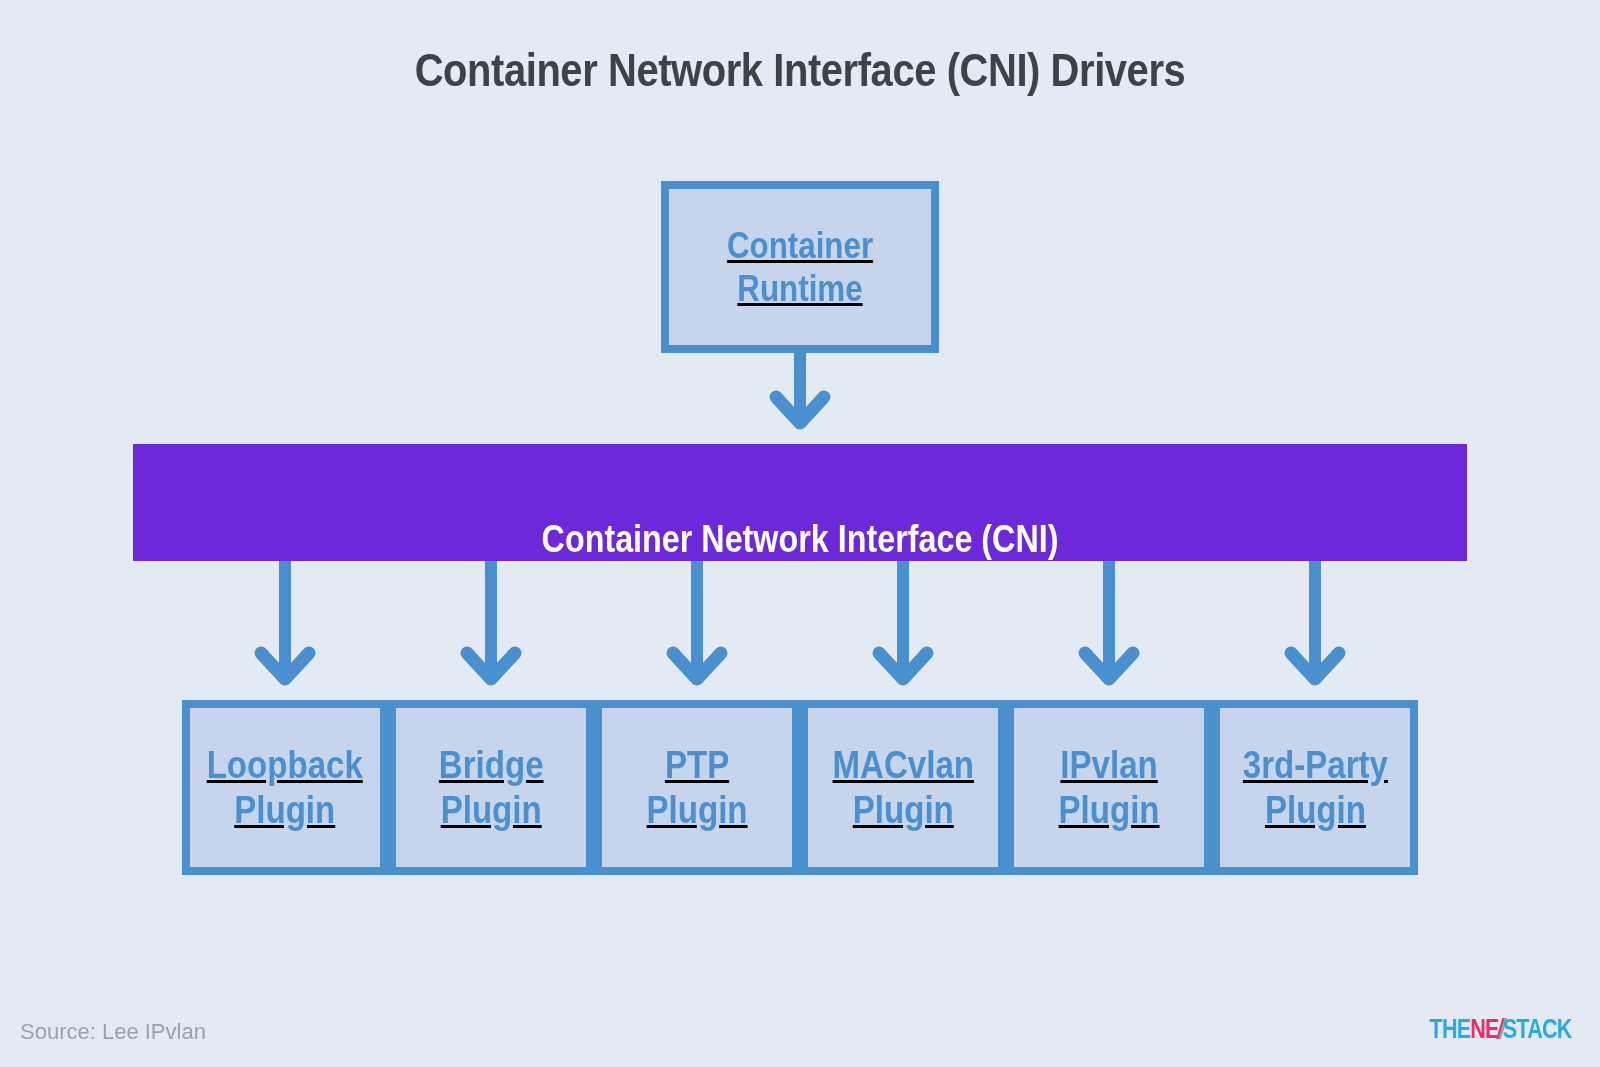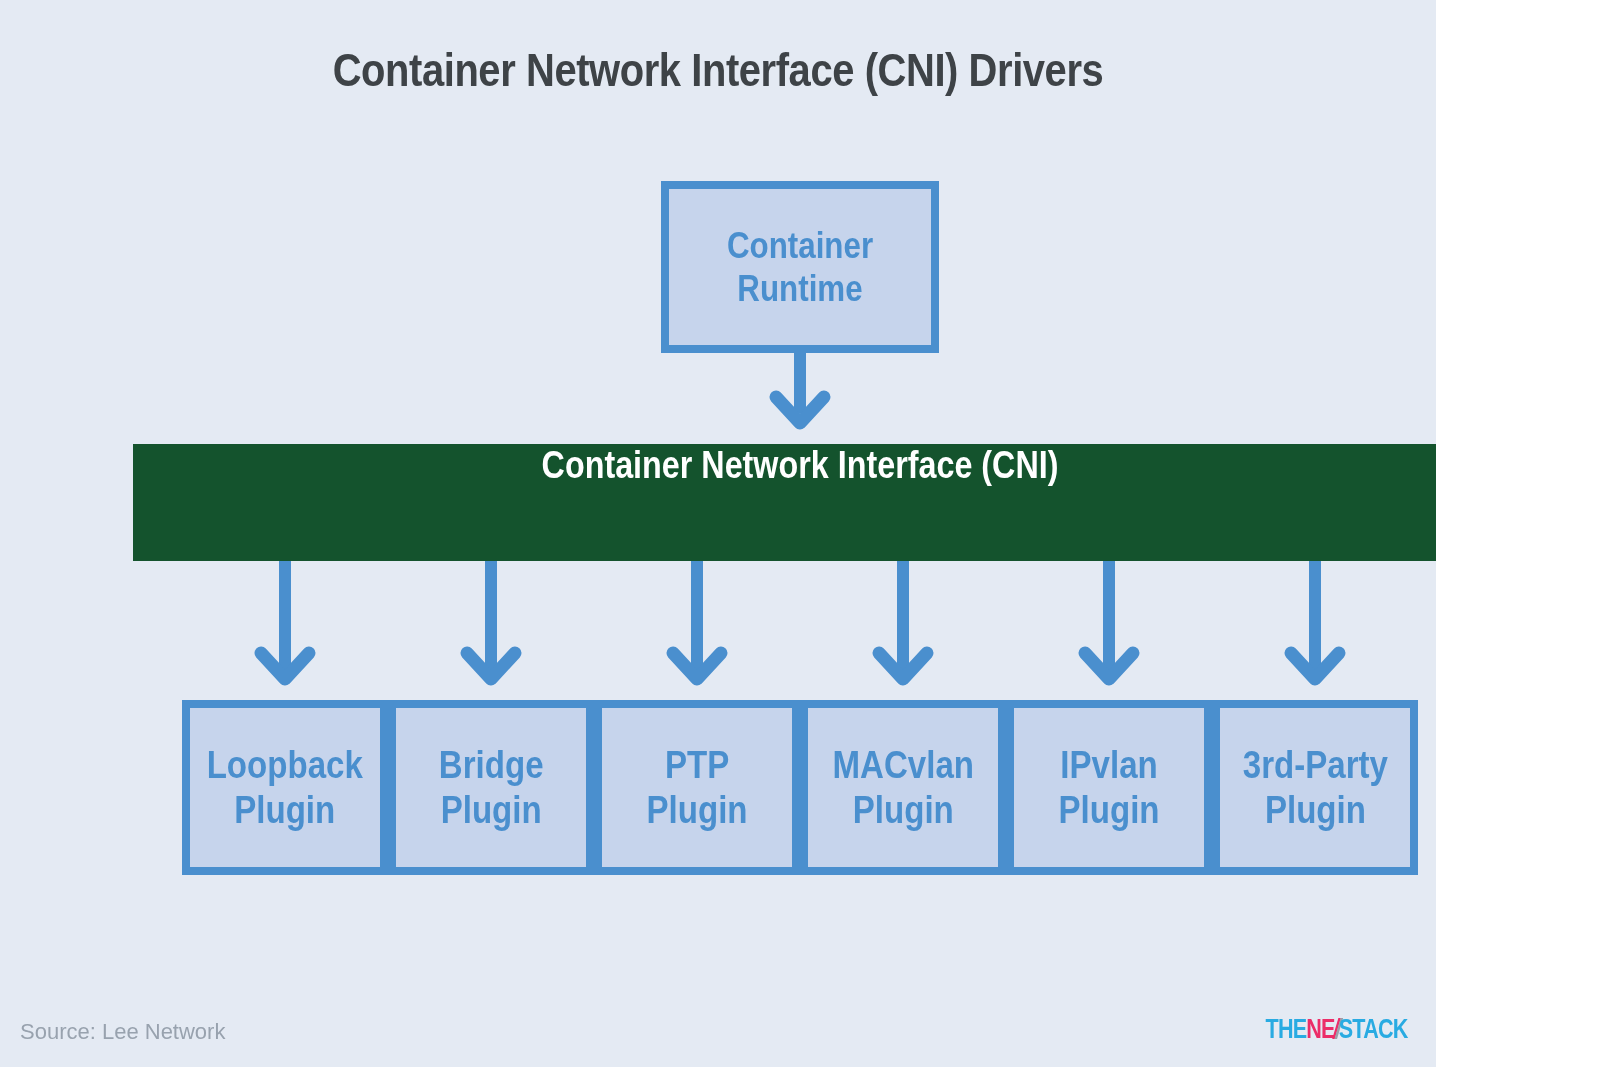--- a/index.html
+++ b/index.html
@@ -1,18 +1,18 @@
 <!DOCTYPE html>
 <html><head>
 <meta charset="utf-8">
 <style>
   html,body { margin:0; padding:0; }
   .canvas {
     position: relative;
-    width: 1436px;
+    width: 1600px;
     height: 1067px;
     background: #e4eaf3;
     font-family: "Liberation Sans", sans-serif;
     overflow: hidden;
   }
 
   
   .title {
     position: absolute;
     top: 42px; left: 0; right: 0;
@@ -26,20 +26,21 @@
   }
 
   
   .node {
     box-sizing: border-box;
     background: #c6d4ec;
     border: 8px solid #4a8fce;
     display: flex;
     align-items: center;
     justify-content: center;
+    text-decoration: underline;
   }
   .node-label {
     text-align: center;
     font-weight: 700;
     color: #4a8fce;
     transform: scaleX(0.87);
   }
 
   
   .root-node {
@@ -59,23 +60,23 @@
   }
   .arrow line { stroke-width: 12; stroke-linecap: butt; }
   .arrow polyline { stroke-width: 13; }
   .arrow-root { position: absolute; left: 768px; top: 353px; }
 
   
   .cni-bar {
     position: absolute;
     left: 133px; top: 444px;
     width: 1334px; height: 117px;
-    background: #14532d;
-    display: flex;
-    align-items: flex-start;
+    background: #6d28d9;
+    display: flex;
+    align-items: flex-end;
     justify-content: center;
   }
   .bar-label {
     color: #ffffff;
     font-size: 38px;
     font-weight: 700;
     transform: scaleX(0.85);
     white-space: nowrap;
   }
 
@@ -223,19 +224,19 @@
       <div class="node plugin-node">
         <div class="node-label">
           <span>3rd-Party</span><br>
           <span>Plugin</span>
         </div>
       </div>
     </div>
 
   </div>
 
-  <div class="source">Source: Lee Network</div>
+  <div class="source">Source: Lee IPvlan</div>
 
   <div class="logo">
     <span class="l-blue">THE</span><span class="l-pink">NE</span><span class="l-pink l-slash">/</span><span class="l-gray l-slash">/</span><span class="l-blue">STACK</span>
   </div>
 
 </div>
 
 </body></html>

